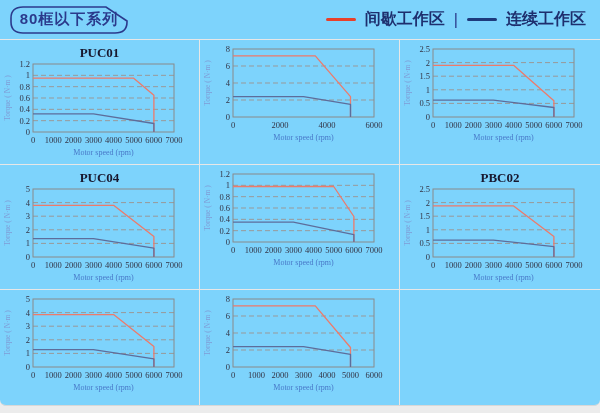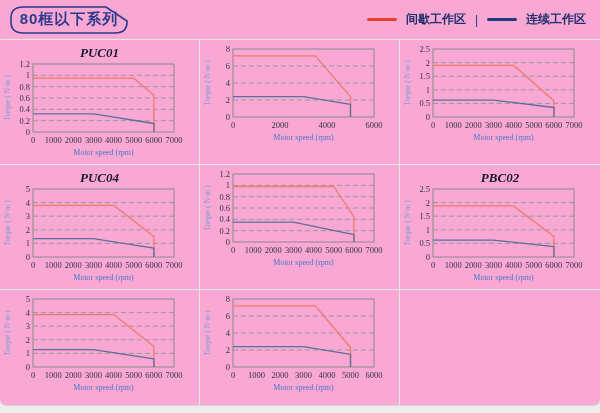--- a/index.html
+++ b/index.html
@@ -4,21 +4,21 @@
 <style>
   html,body{margin:0;padding:0;}
   body{
     width:600px;height:413px;
     background:#ececec;
     font-family:"Liberation Sans", sans-serif;
     overflow:hidden;
   }
   .panel{
     width:600px;height:406px;
-    background:#f9a8d4;
+    background:#7dd3fc;
     border-bottom:1px solid #d8d8d8;
     border-radius:0 0 6px 6px;
     box-sizing:border-box;
     overflow:hidden;
   }
   .header{
     height:40px;
     display:flex;align-items:center;justify-content:space-between;
     padding:0 14px 0 10px;
     border-bottom:1px solid #e7e7e7;
@@ -26,21 +26,21 @@
   }
   .badge{position:relative;width:118px;height:28px;flex:0 0 auto;}
   .badge svg{position:absolute;left:0;top:0;}
   .badge-text{
     position:absolute;left:0;top:0;width:100%;height:100%;
     display:flex;align-items:center;justify-content:center;
     color:#2b3a8c;font-weight:bold;font-size:15px;letter-spacing:1px;
   }
   .legend{
     display:flex;align-items:center;gap:9px;
-    font-size:12px;font-weight:bold;color:#1e2f6e;
+    font-size:16px;font-weight:bold;color:#1e2f6e;
   }
   .legend-line{width:30px;height:3px;border-radius:2px;flex:0 0 auto;}
   .legend-sep{color:#2b3a8c;font-weight:normal;}
   #chart-grid{
     display:grid;
     grid-template-columns:200px 200px 200px;
     grid-template-rows:125px 125px 116px;
   }
   .cell{
     border-right:1px solid #e7e7e7;
@@ -48,21 +48,21 @@
     box-sizing:border-box;
     padding-top:5px;
     text-align:center;
     overflow:hidden;
   }
   .cell:nth-child(3n){border-right:none;}
   .cell:nth-child(n+7){border-bottom:none;}
   .chart-title{
     font-family:"Liberation Serif", serif;
     font-weight:bold;font-size:13px;color:#18182f;
-    height:15px;line-height:15px;font-style:italic;
+    height:15px;line-height:15px;
   }
   .cursor{
     display:inline-block;width:1px;height:13px;background:#222;
     vertical-align:-2px;margin-right:1px;
   }
   svg.plot{display:block;margin:0 auto;}
 </style>
 </head>
 <body>
 

